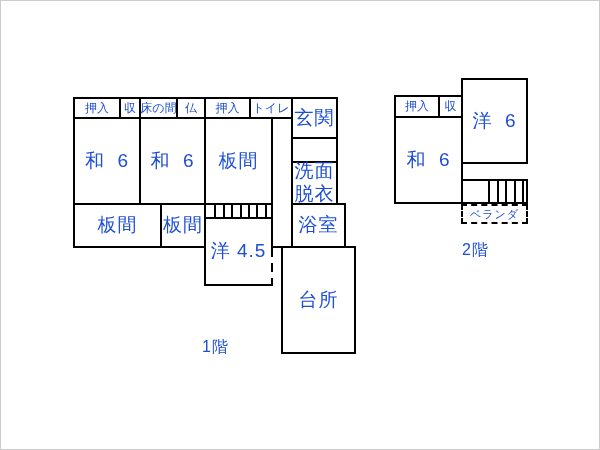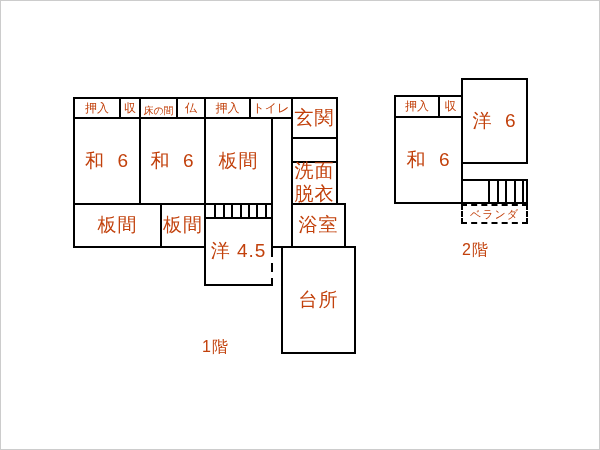--- a/index.html
+++ b/index.html
@@ -4,39 +4,39 @@
 <style>
   html, body { margin: 0; padding: 0; background: #ffffff; }
   #canvas {
     position: relative;
     width: 600px;
     height: 450px;
     background: #ffffff;
     border: 1px solid #cccccc;
     box-sizing: border-box;
     font-family: "Liberation Sans", "DejaVu Sans", sans-serif;
-    color: #c2410c;
+    color: #1d4ed8;
     overflow: hidden;
   }
   .room {
     position: absolute;
     box-sizing: border-box;
     border: 2px solid #000000;
     background: #ffffff;
     display: flex;
     align-items: center;
     justify-content: center;
     font-size: 19px;
     letter-spacing: 1px;
     white-space: pre;
     line-height: 1.2;
   }
   .room .lbl { white-space: pre; }
   .small { font-size: 12px; letter-spacing: 0; }
-  .tiny  { font-size: 10px;  letter-spacing: 0; align-items: flex-end; }
+  .tiny  { font-size: 12px;  letter-spacing: 0; }
   .twoline { flex-direction: column; }
   .stairs-hatch {
     position: absolute;
     top: 0; bottom: 0;
     background: repeating-linear-gradient(90deg, transparent 0px, transparent 6.4px, #000 6.4px, #000 8.4px);
   }
   .dashed-opening {
     position: absolute;
     width: 2px;
     background: repeating-linear-gradient(180deg, #000 0px, #000 9px, #fff 9px, #fff 15px);

